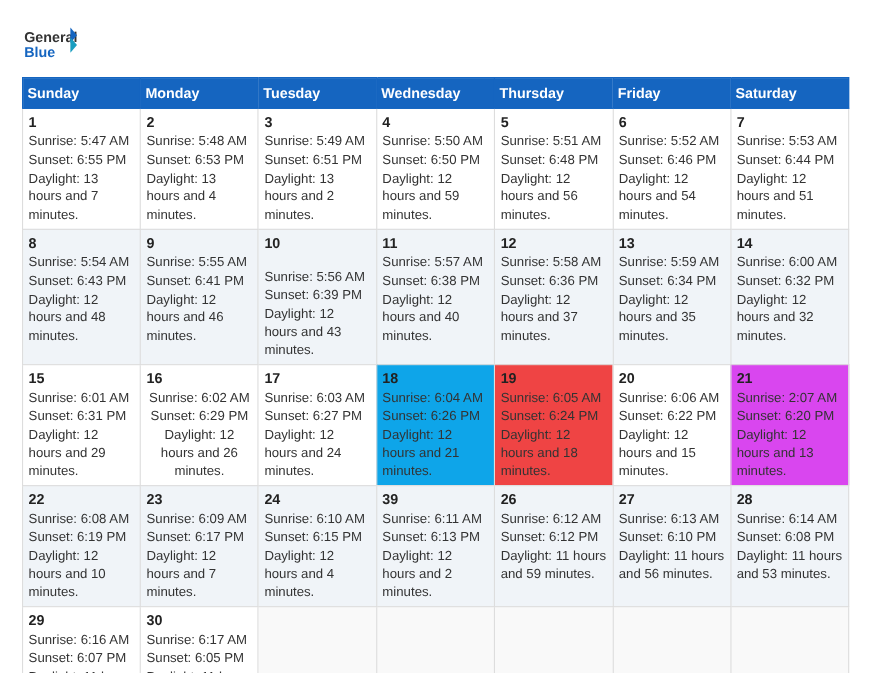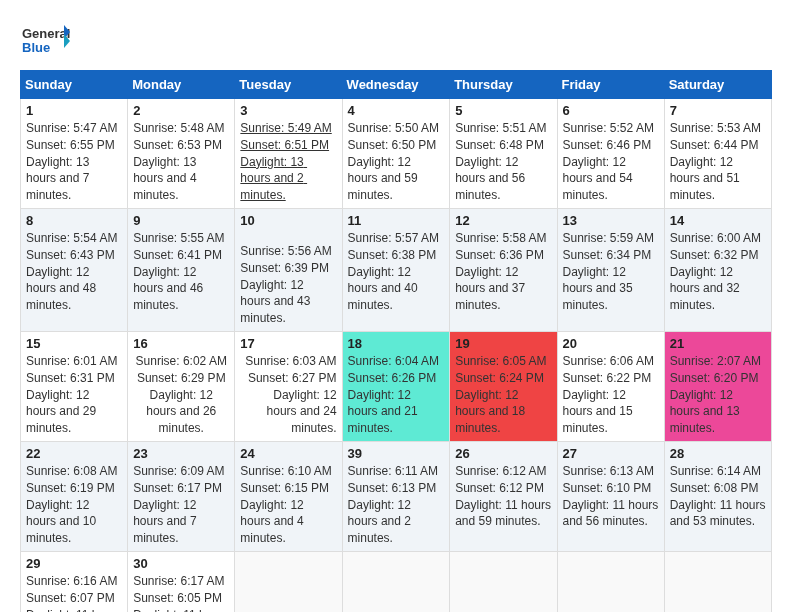--- a/index.html
+++ b/index.html
@@ -94,21 +94,21 @@
 Daylight: 13 hours and 7 minutes.</div>
         </td>
         <td style="background: rgb(255, 255, 255);">
           <span class="day-num">2</span>
           <div class="day-info" style="white-space: pre-wrap;">Sunrise: 5:48 AM
 Sunset: 6:53 PM
 Daylight: 13 hours and 4 minutes.</div>
         </td>
         <td style="background: rgb(255, 255, 255);">
           <span class="day-num">3</span>
-          <div class="day-info" style="white-space: pre-wrap; text-decoration: underline;">Sunrise: 5:49 AM
+          <div class="day-info" style="white-space: pre-wrap;">Sunrise: 5:49 AM
 Sunset: 6:51 PM
 Daylight: 13 hours and 2 minutes.</div>
         </td>
         <td style="background: rgb(255, 255, 255);">
           <span class="day-num">4</span>
           <div class="day-info" style="white-space: pre-wrap;">Sunrise: 5:50 AM
 Sunset: 6:50 PM
 Daylight: 12 hours and 59 minutes.</div>
         </td>
         <td style="background: rgb(255, 255, 255);">
@@ -182,43 +182,43 @@
 Daylight: 12 hours and 29 minutes.</div>
         </td>
         <td style="background: rgb(255, 255, 255);">
           <span class="day-num">16</span>
           <div class="day-info" style="white-space: pre-wrap; text-align: center;">Sunrise: 6:02 AM
 Sunset: 6:29 PM
 Daylight: 12 hours and 26 minutes.</div>
         </td>
         <td style="background: rgb(255, 255, 255);">
           <span class="day-num">17</span>
-          <div class="day-info" style="white-space: pre-wrap; text-align: right;">Sunrise: 6:03 AM
+          <div class="day-info" style="white-space: pre-wrap;">Sunrise: 6:03 AM
 Sunset: 6:27 PM
 Daylight: 12 hours and 24 minutes.</div>
         </td>
-        <td style="background: #5eead4;">
+        <td style="background: #0ea5e9;">
           <span class="day-num">18</span>
           <div class="day-info" style="white-space: pre-wrap;">Sunrise: 6:04 AM
 Sunset: 6:26 PM
 Daylight: 12 hours and 21 minutes.</div>
         </td>
         <td style="background: #ef4444;">
           <span class="day-num">19</span>
           <div class="day-info" style="white-space: pre-wrap;">Sunrise: 6:05 AM
 Sunset: 6:24 PM
 Daylight: 12 hours and 18 minutes.</div>
         </td>
         <td style="background: rgb(255, 255, 255);">
           <span class="day-num">20</span>
           <div class="day-info" style="white-space: pre-wrap;">Sunrise: 6:06 AM
 Sunset: 6:22 PM
 Daylight: 12 hours and 15 minutes.</div>
         </td>
-        <td style="background: #ec4899;">
+        <td style="background: #d946ef;">
           <span class="day-num">21</span>
           <div class="day-info" style="white-space: pre-wrap;">Sunrise: 2:07 AM
 Sunset: 6:20 PM
 Daylight: 12 hours and 13 minutes.</div>
         </td>
       </tr>
       <tr>
         <td style="background: rgb(240, 244, 248);">
           <span class="day-num">22</span>
           <div class="day-info" style="white-space: pre-wrap;">Sunrise: 6:08 AM

